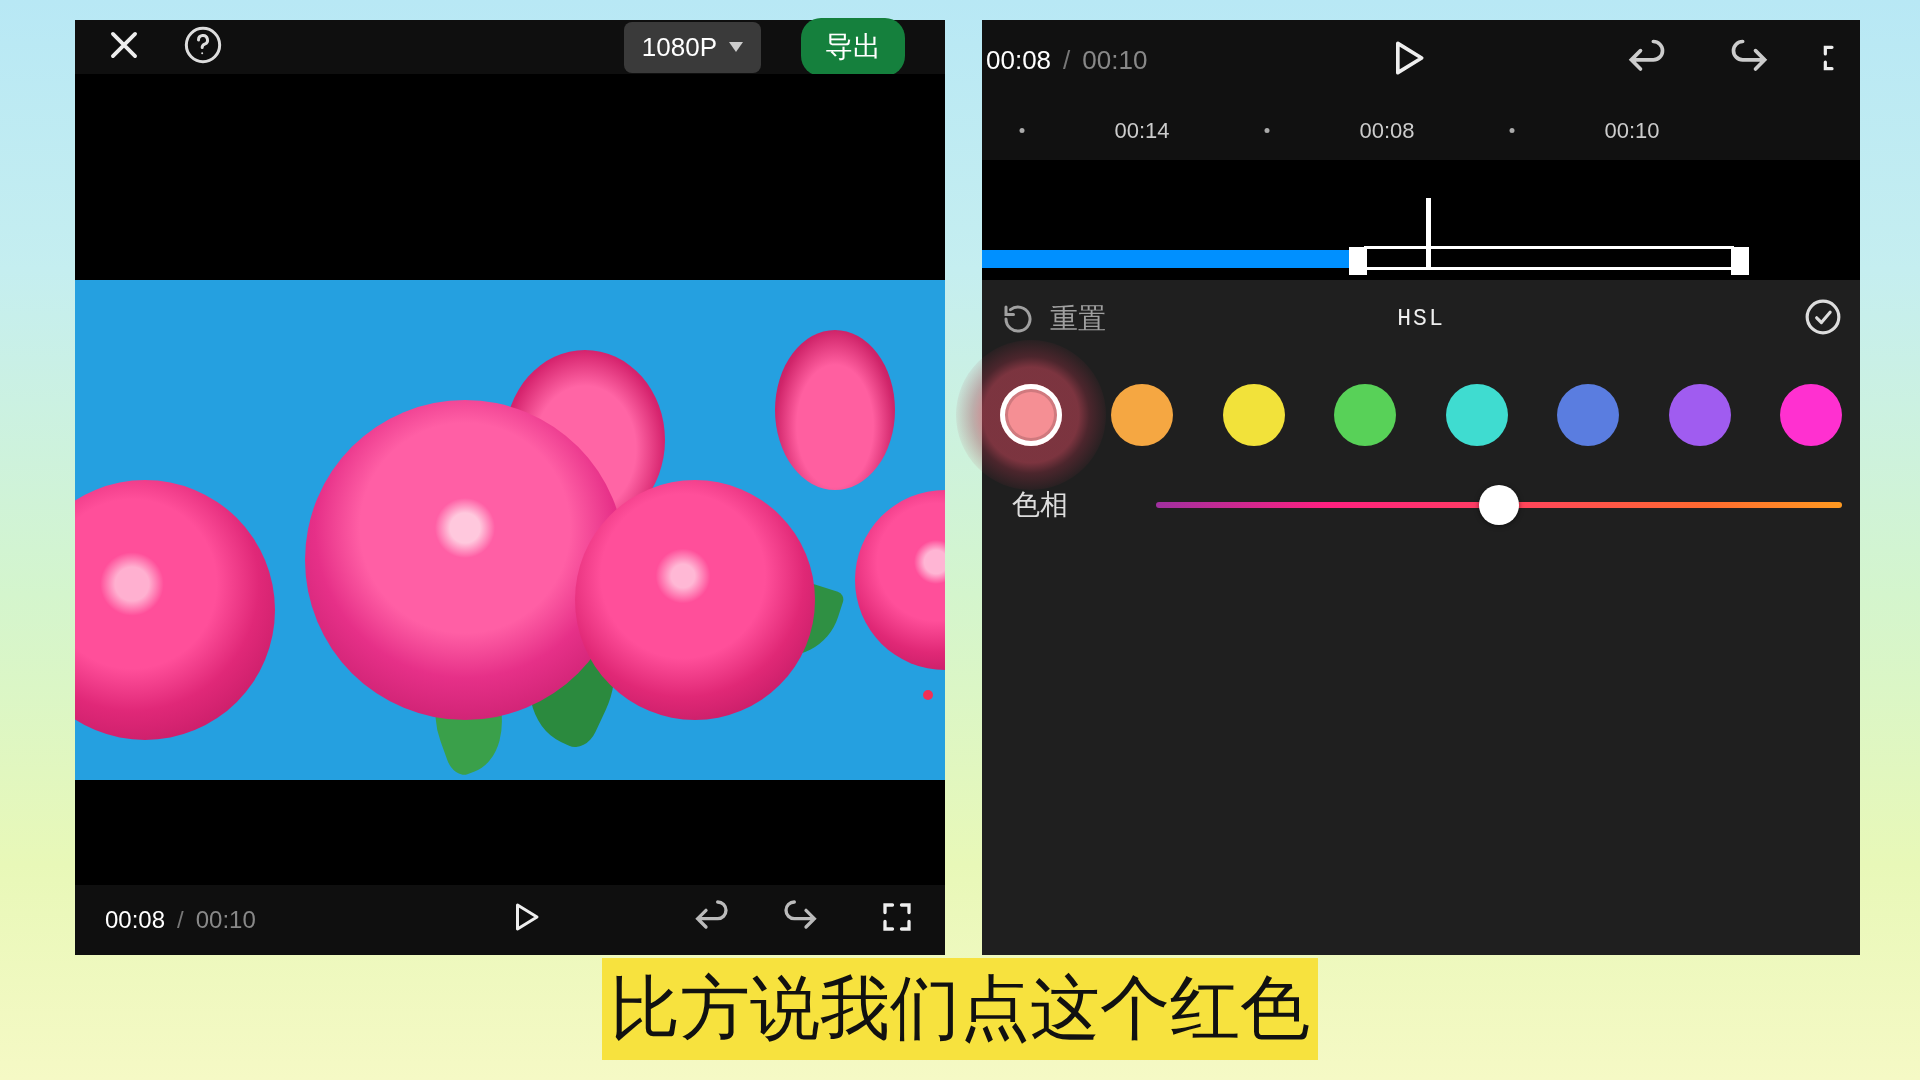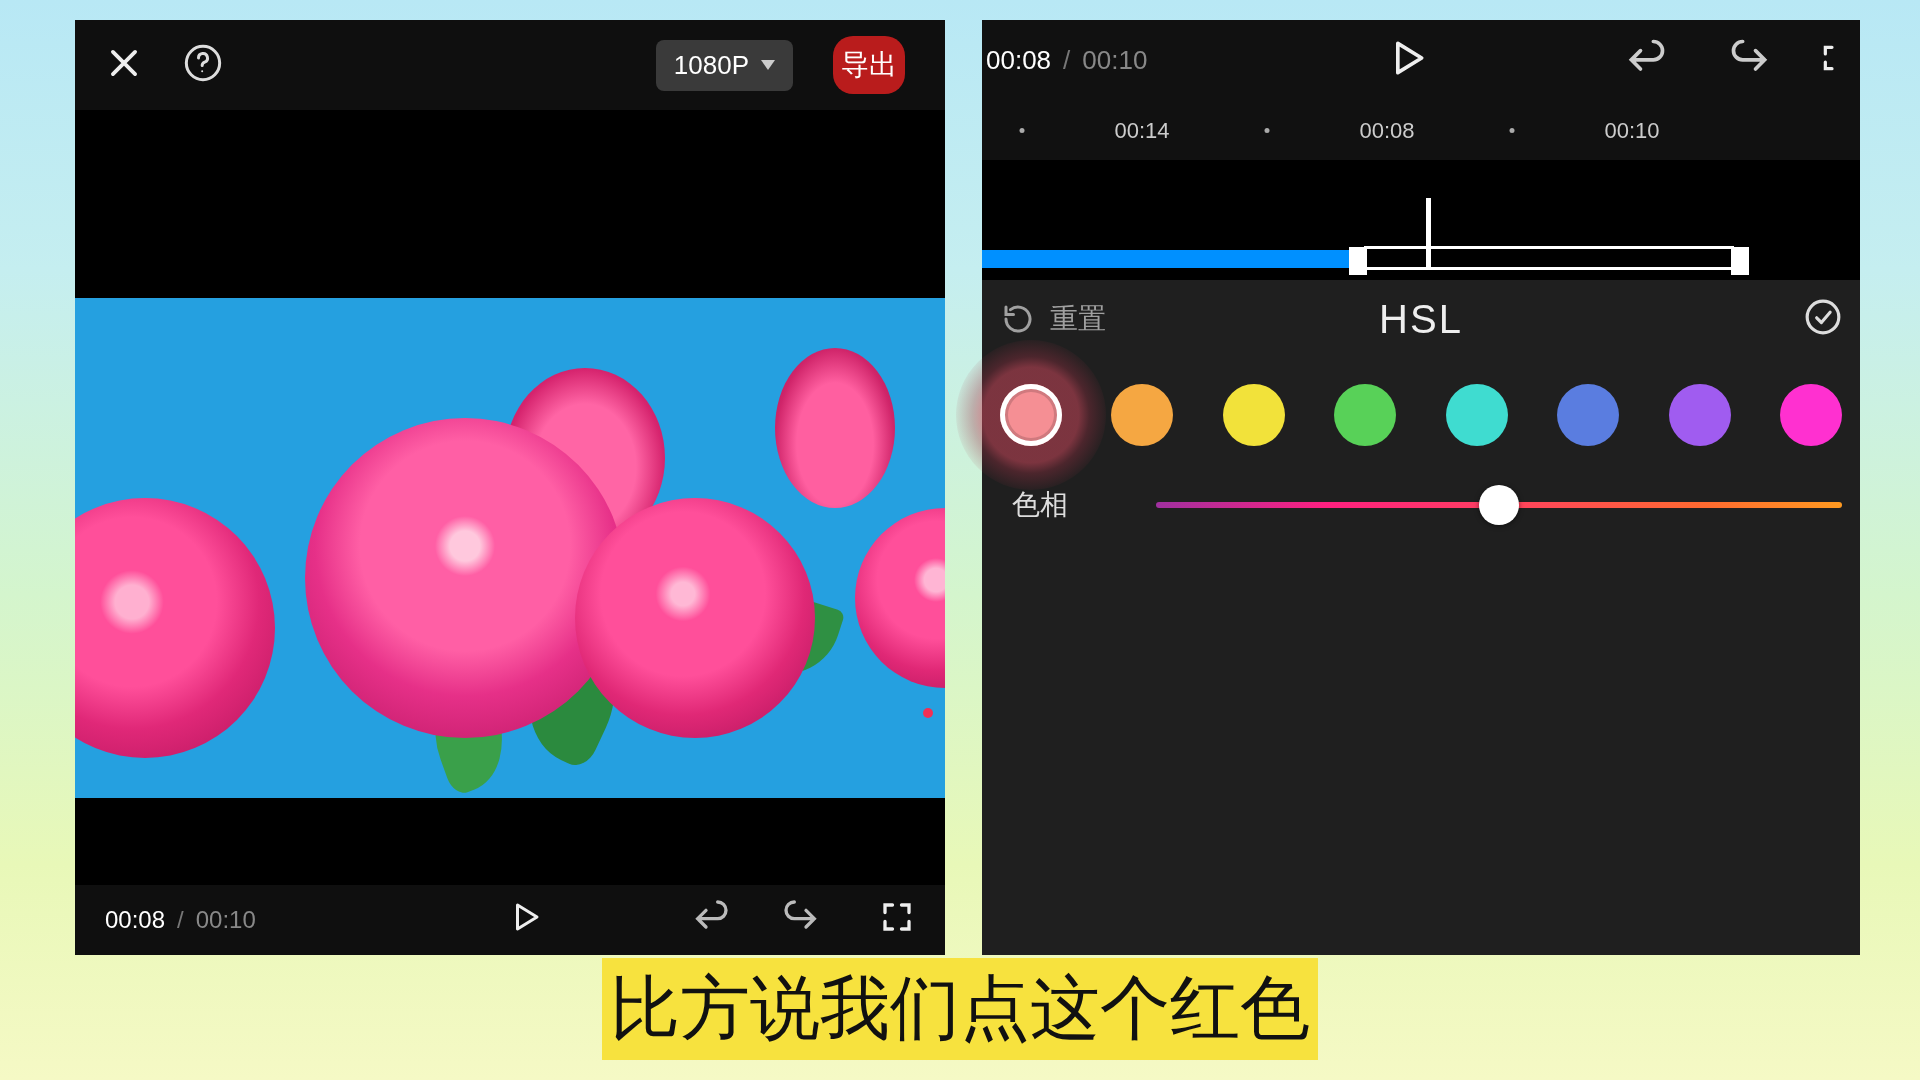--- a/index.html
+++ b/index.html
@@ -13,21 +13,21 @@
   
   .left-panel {
     position: absolute;
     left: 75px; top: 20px;
     width: 870px; height: 935px;
     background: #0f0f0f;
     display: flex;
     flex-direction: column;
   }
   .left-header {
-    height: 90px;
+    height: 54px;
     display: flex;
     align-items: center;
     padding: 0 40px 0 30px;
     gap: 40px;
   }
   .flex-spacer { flex: 1; }
   .close-x { cursor: pointer; }
   .close-x svg { width: 38px; height: 38px; }
   .help-circle { cursor: pointer; }
   .help-circle svg { width: 40px; height: 40px; }
@@ -37,25 +37,25 @@
     font-size: 26px;
     padding: 10px 18px;
     border-radius: 8px;
     display: flex;
     align-items: center;
     gap: 12px;
     cursor: pointer;
   }
   .resolution-btn .caret { width: 0; height: 0; border-left: 7px solid transparent; border-right: 7px solid transparent; border-top: 10px solid #ccc; }
   .export-btn {
-    background: #b91c1c;
+    background: #15803d;
     color: #fff;
     font-size: 28px;
     font-weight: 500;
-    padding: 10px 8px;
+    padding: 10px 24px;
     border-radius: 20px;
     cursor: pointer;
   }
 
   .preview-area {
     flex: 1;
     position: relative;
     display: flex;
     align-items: center;
     justify-content: center;
@@ -170,31 +170,32 @@
     position: absolute;
     left: 444px; top: 38px; width: 5px; height: 70px; background: #fff;
   }
 
   
   .hsl-panel {
     flex: 1;
     background: #1f1f1f;
     position: relative;
     padding-top: 4px;
+    font-family: Liberation Mono, monospace;
   }
   .hsl-header {
     height: 70px;
     display: flex;
     align-items: center;
     padding: 0 18px;
     position: relative;
   }
   .reset-wrap { display: flex; align-items: center; gap: 14px; color: #a0a0a0; font-size: 28px; cursor: pointer; }
   .reset-wrap svg { width: 36px; height: 36px; }
-  .hsl-title { position: absolute; left: 50%; transform: translateX(-50%); font-size: 40px; color: #eee; letter-spacing: 2px; }
+  .hsl-title { position: absolute; left: 50%; transform: translateX(-50%); font-size: 23px; color: #eee; letter-spacing: 2px; }
   .confirm-ic { margin-left: auto; cursor: pointer; }
   .confirm-ic svg { width: 38px; height: 38px; }
 
   .color-row {
     display: flex;
     justify-content: space-between;
     padding: 30px 18px 30px 18px;
     align-items: center;
   }
   .swatch {

